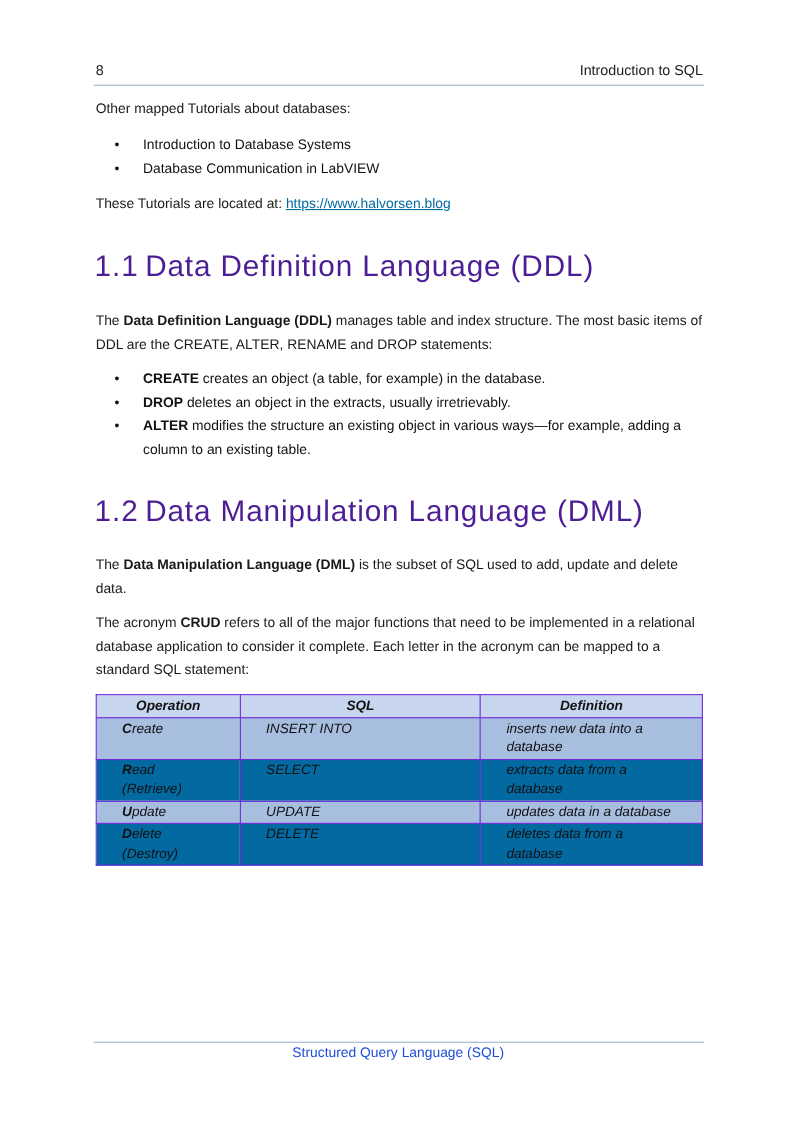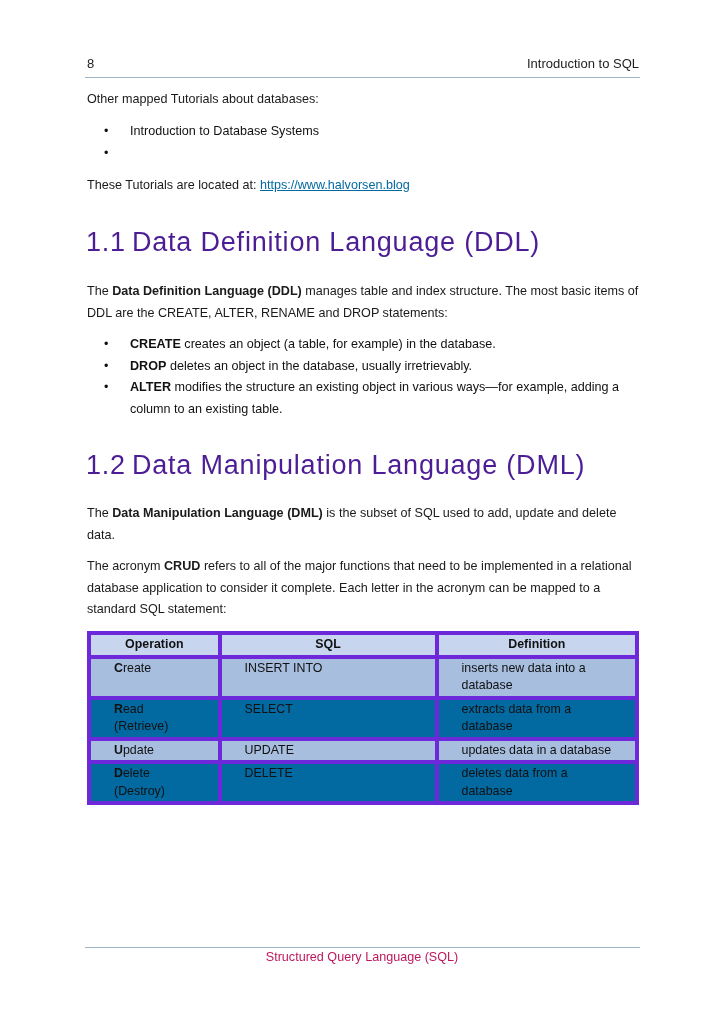--- a/index.html
+++ b/index.html
@@ -8,52 +8,52 @@
   .hdr { top:56px; font-size:13px; color:#222; }
   .hdr-line { left:85px; width:555px; top:77px; height:0; border-top:1px solid #9fb6c9; }
   .p { font-size:12.6px; line-height:21.5px; color:#1a1a1a; left:87px; width:560px; }
   .link { color:#0369a1; text-decoration:underline; }
   ul { margin:0; padding:0; list-style:none; }
   li { position:relative; padding-left:43px; font-size:12.6px; line-height:21.5px; }
   li .bullet { position:absolute; left:17px; top:0; }
   h2 { margin:0; font-weight:normal; color:#4c1d95; font-size:27px; letter-spacing:0.8px; position:absolute; left:86px; }
   b { font-weight:bold; }
   table { position:absolute; left:87px; top:631px; width:552px; border-collapse:collapse; font-size:12.4px; }
-  td, th { border:4px solid #6d28d9; padding:1px 23px; line-height:17.5px; vertical-align:top; text-align:left; }
+  td, th { border:1px solid #6d28d9; padding:1px 23px; line-height:17.5px; vertical-align:top; text-align:left;font-style:italic; }
   th { background:#c7d6ee; font-weight:bold; text-align:center; }
   tr.dark td { background:#a7bedf; }
   tr.light td { background:#0369a1; }
   .ftr-line { left:85px; width:555px; top:947px; height:0; border-top:1px solid #9fb6c9; }
-  .ftr { top:950px; left:0; width:724px; text-align:center; font-size:12.6px; color:#be185d; }
+  .ftr { top:950px; left:0; width:724px; text-align:center; font-size:12.6px; color:#1d4ed8; }
 </style>
 </head>
 <body>
 
 <div class="abs hdr" style="left:87px;">8</div>
 <div class="abs hdr" style="right:85px;">Introduction to SQL</div>
 <div class="abs hdr-line"></div>
 
 <div class="abs p" style="top:89px;">Other mapped Tutorials about databases:</div>
 <ul class="abs" style="left:87px; top:121px; width:560px;">
   <li><span class="bullet">•</span><span>Introduction to Database Systems</span></li>
-  <li><span class="bullet">•</span></li>
+  <li><span class="bullet">•</span><span>Database Communication in LabVIEW</span></li>
 </ul>
 <div class="abs p" style="top:175px;">
   <span>These Tutorials are located at: </span><a class="link">https://www.halvorsen.blog</a>
 </div>
 
 <h2 style="top:227px;">
   <span>1.1</span><span style="display:inline-block;width:6px;"></span><span>Data Definition Language (DDL)</span>
 </h2>
 <div class="abs p" style="top:281px;">
   <span>The </span><b>Data Definition Language (DDL)</b><span> manages table and index structure. The most basic items of DDL are the CREATE, ALTER, RENAME and DROP statements:</span>
 </div>
 <ul class="abs" style="left:87px; top:334px; width:560px;">
   <li><span class="bullet">•</span><b>CREATE</b><span> creates an object (a table, for example) in the database.</span></li>
-  <li><span class="bullet">•</span><b>DROP</b><span> deletes an object in the database, usually irretrievably.</span></li>
+  <li><span class="bullet">•</span><b>DROP</b><span> deletes an object in the extracts, usually irretrievably.</span></li>
   <li><span class="bullet">•</span><b>ALTER</b><span> modifies the structure an existing object in various ways—for example, adding a column to an existing table.</span></li>
 </ul>
 
 <h2 style="top:450px;">
   <span>1.2</span><span style="display:inline-block;width:6px;"></span><span>Data Manipulation Language (DML)</span>
 </h2>
 <div class="abs p" style="top:503px;">
   <span>The </span><b>Data Manipulation Language (DML)</b><span> is the subset of SQL used to add, update and delete data.</span>
 </div>
 <div class="abs p" style="top:556px;">

